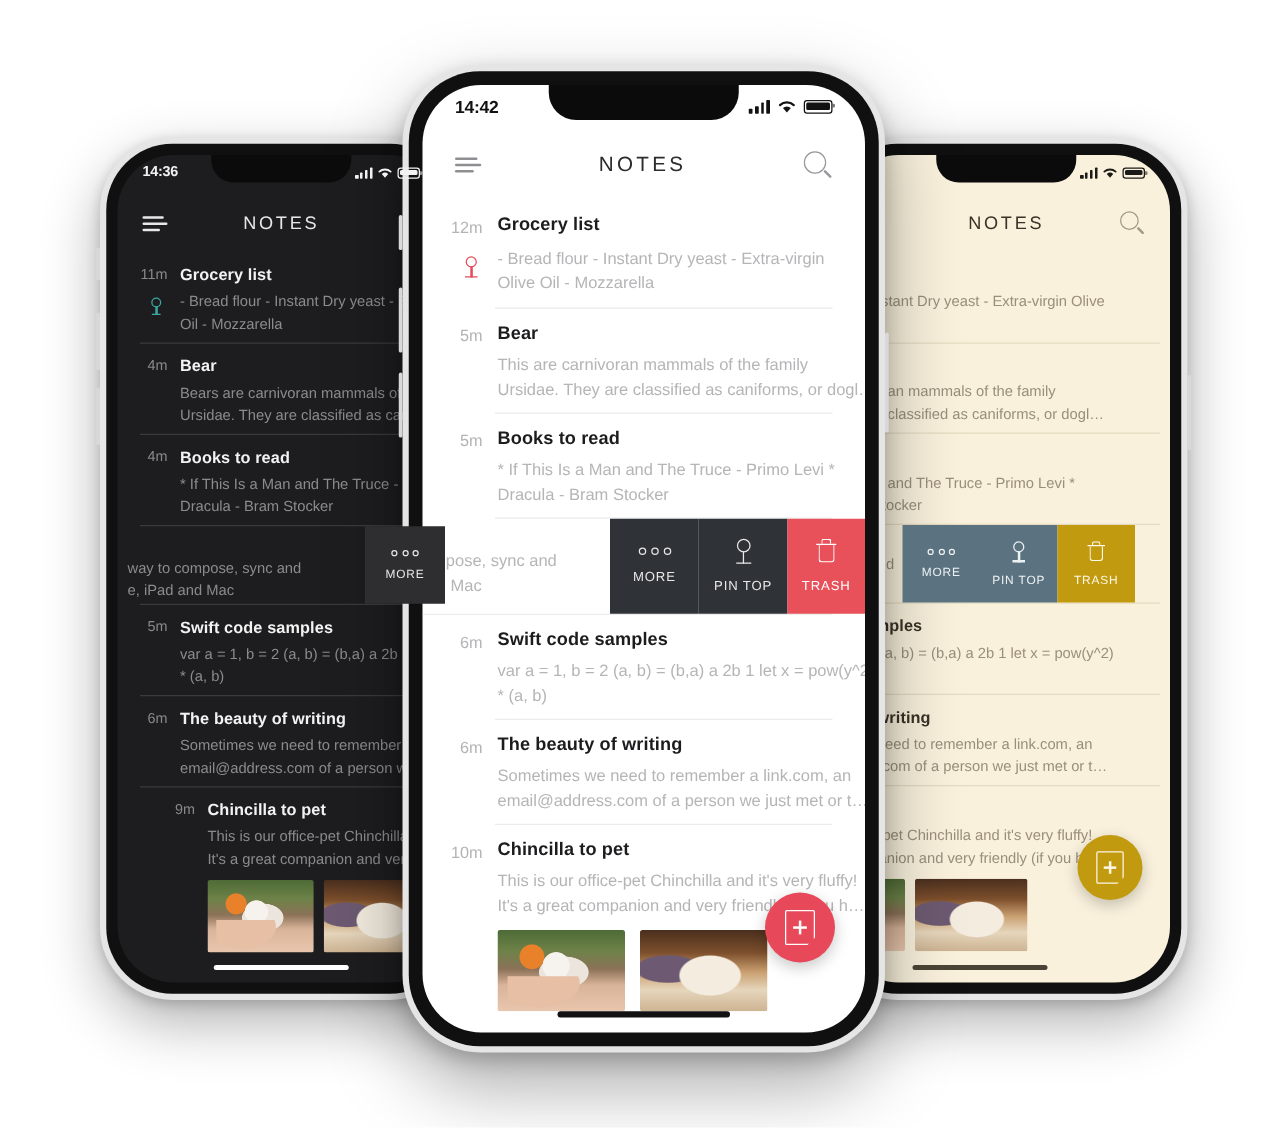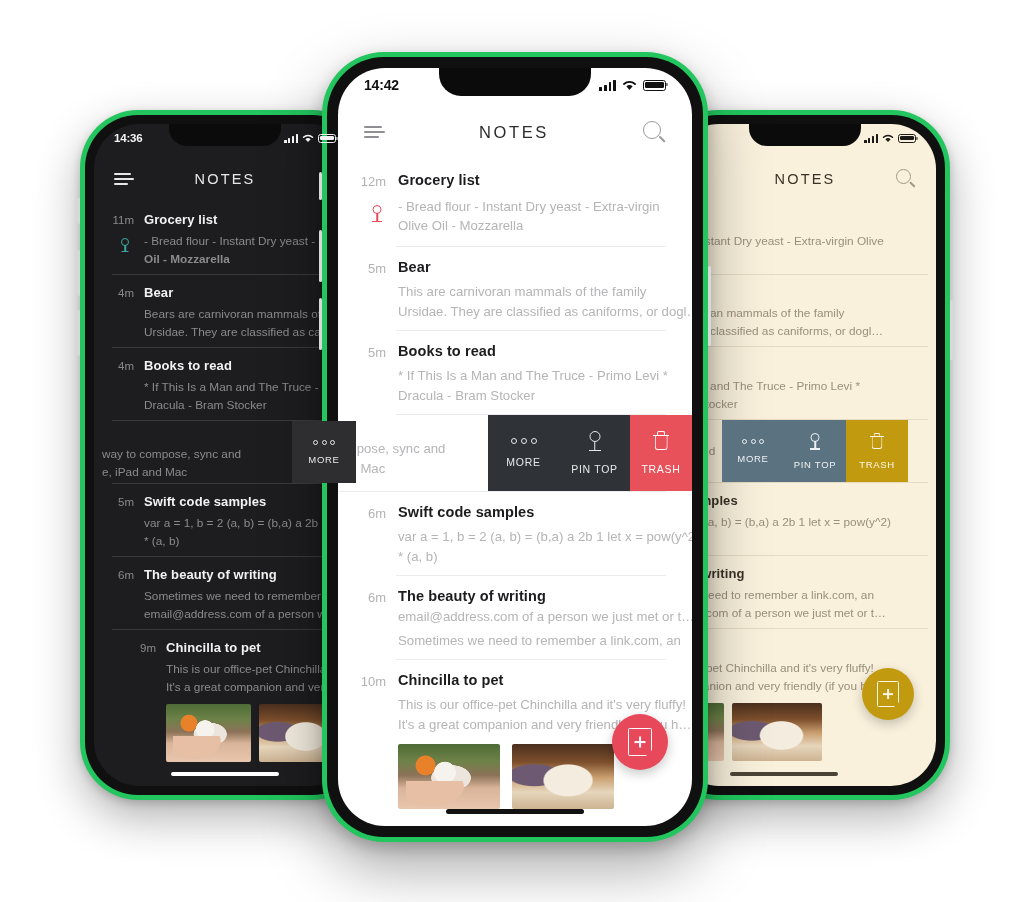--- a/index.html
+++ b/index.html
@@ -9,21 +9,21 @@
     font-family:"Liberation Sans", sans-serif;
     overflow:hidden;
     position:relative;
   }
   .stage{position:absolute;inset:0;}
 
   
   .phone{
     position:absolute;
     border-radius:58px;
-    background:#22c55e;
+    background:#e5e5e5;
     box-shadow:0 18px 46px rgba(0,0,0,.30), 0 3px 10px rgba(0,0,0,.18);
     padding:5px;
     box-sizing:border-box;
   }
   .phone .frame{
     position:absolute;
     inset:5px;
     border-radius:53px;
     background:#101010;
     padding:9px;
@@ -183,21 +183,21 @@
         </div>
 
         <div class="list" style="top:78px;color:#f2f2f2;">
 
           <div class="note" style="padding:10px 0 8px 0;">
             <div class="row">
                 <div class="time" style="width:40px;font-size:11.5px;color:#89898c;padding-top:2px;">11m</div>
               <div class="body" style="padding-left:10px;padding-right:12px;">
                 <div class="ttl" style="font-size:13px;">Grocery list</div>
                 <div class="snip" style="font-size:11.8px;color:#8b8b8e;margin-top:7px;white-space:nowrap;">- Bread flour - Instant Dry yeast - Extra</div>
-                <div class="snip" style="font-size:11.8px;color:#8b8b8e;margin-top:4px;white-space:nowrap;font-weight:bold;">Oil - Mozzarella</div>
+                <div class="snip" style="font-size:11.8px;color:#8b8b8e;margin-top:4px;white-space:nowrap;">Oil - Mozzarella</div>
               </div>
               </div>
             <span class="pin" style="left:25px;top:36px;width:12px;height:14px;color:#3aa8a0;">
               <span class="pinicon" style="position:absolute;inset:0;">
                 <em style="width:8px;height:8px;"></em>
                 <b style="top:7px;height:7px;"></b>
                 <u style="bottom:0;width:7px;"></u>
               </span>
             </span>
           </div>
@@ -579,22 +579,22 @@
               </div>
             </div>
           </div>
           <div class="divider" style="background:#ececee;margin:0 26px 0 58px;"></div>
 
           <div class="note" style="padding:12px 0 11px 0;">
             <div class="row">
               <div class="time" style="width:48px;font-size:13px;color:#b3b3b5;padding-top:2px;">6m</div>
               <div class="body" style="padding-left:12px;padding-right:22px;">
                 <div class="ttl" style="font-size:14.5px;">The beauty of writing</div>
+                <div class="snip" style="font-size:13.2px;color:#b5b5b7;margin-top:9px;white-space:nowrap;">Sometimes we need to remember a link.com, an</div>
                 <div class="snip" style="font-size:13.2px;color:#b5b5b7;margin-top:5px;white-space:nowrap;">email@address.com of a person we just met or t…</div>
-                <div class="snip" style="font-size:13.2px;color:#b5b5b7;margin-top:9px;white-space:nowrap;">Sometimes we need to remember a link.com, an</div>
               </div>
             </div>
           </div>
           <div class="divider" style="background:#ececee;margin:0 26px 0 58px;"></div>
 
           <div class="note" style="padding:12px 0 11px 0;">
             <div class="row">
               <div class="time" style="width:48px;font-size:13px;color:#b3b3b5;padding-top:2px;">10m</div>
               <div class="body" style="padding-left:12px;padding-right:22px;">
                 <div class="ttl" style="font-size:14.5px;">Chincilla to pet</div>

